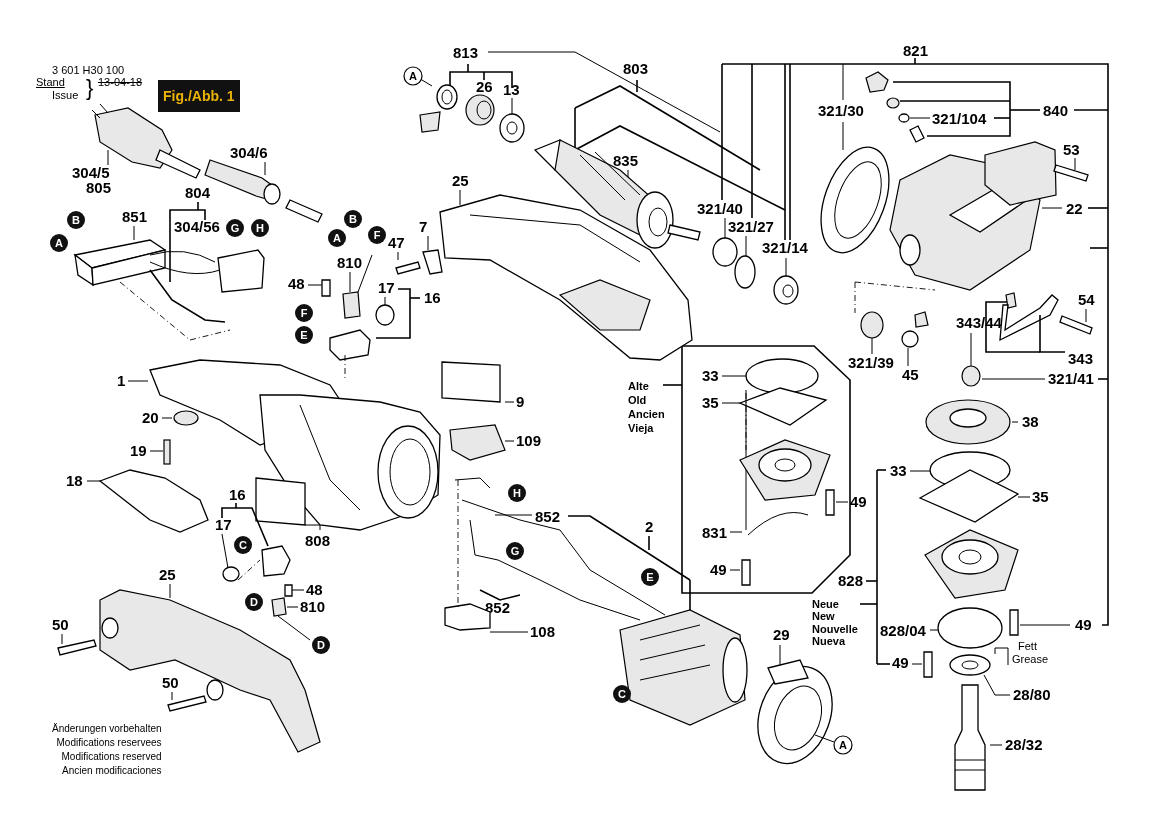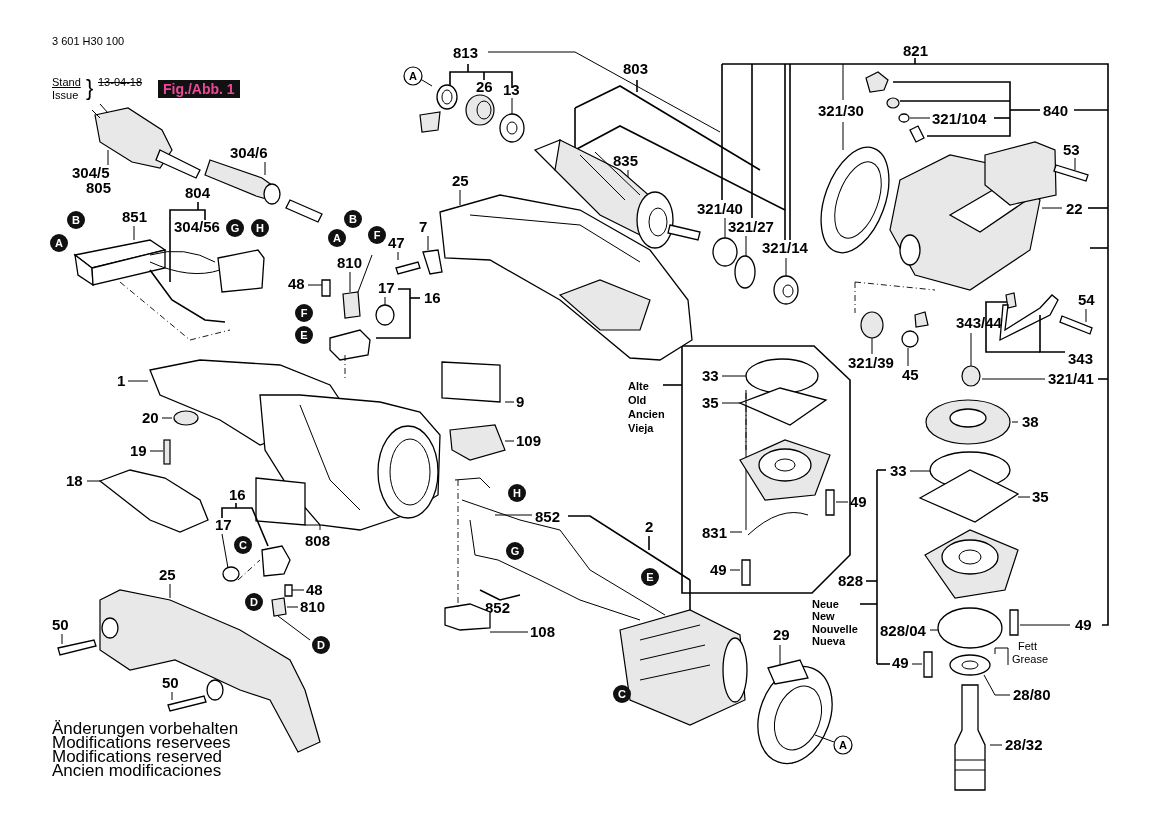--- a/index.html
+++ b/index.html
@@ -11,28 +11,28 @@
   .ln{stroke:#000;stroke-width:1.6;fill:none;}
   .lt{stroke:#000;stroke-width:1;fill:none;}
   .dash{stroke:#000;stroke-width:0.9;fill:none;stroke-dasharray:6 3 1 3;}
   .part{stroke:#000;stroke-width:1.3;fill:#fff;}
   .partg{stroke:#000;stroke-width:1.2;fill:#e8e8e8;}
   .mk{fill:#111;}
   .mkt{font-family:"Liberation Sans",sans-serif;font-weight:bold;font-size:11px;fill:#fff;}
   .mko{fill:#fff;stroke:#000;stroke-width:1.2;}
   .mkot{font-family:"Liberation Sans",sans-serif;font-weight:bold;font-size:11px;fill:#000;}
   .hdr{position:absolute;font-size:11px;line-height:13px;}
-  .figbadge{position:absolute;left:158px;top:80px;background:#111;color:#ec4899;font-weight:bold;font-size:14px;padding:1px 5px;}
-  .notes{position:absolute;left:52px;top:722px;font-size:17px;line-height:14px;}
+  .figbadge{position:absolute;left:158px;top:80px;background:#111;color:#eab308;font-weight:bold;font-size:14px;padding:8px 5px;}
+  .notes{position:absolute;left:52px;top:722px;font-size:10px;line-height:14px;text-align:right;}
 </style>
 </head>
 <body>
 
-<div class="hdr" style="left:52px;top:35px;text-align:right;">3 601 H30 100</div>
-<div class="hdr" style="left:52px;top:76px;text-decoration:underline;">Stand</div>
+<div class="hdr" style="left:52px;top:64px;text-align:right;">3 601 H30 100</div>
+<div class="hdr" style="left:36px;top:76px;text-decoration:underline;">Stand</div>
 <div class="hdr" style="left:52px;top:89px;text-align:right;">Issue</div>
 <div class="hdr" style="left:86px;top:74px;font-size:22px;line-height:28px;">}</div>
 <div class="hdr" style="left:98px;top:76px;text-decoration:line-through;">13-04-18</div>
 <div class="hdr" style="left:98px;top:89px;margin-top:31px;">13-04-26</div>
 <div class="figbadge">Fig./Abb. 1</div>
 
 <div class="notes">
   <div>Änderungen vorbehalten</div>
   <div>Modifications reservees</div>
   <div>Modifications reserved</div>

